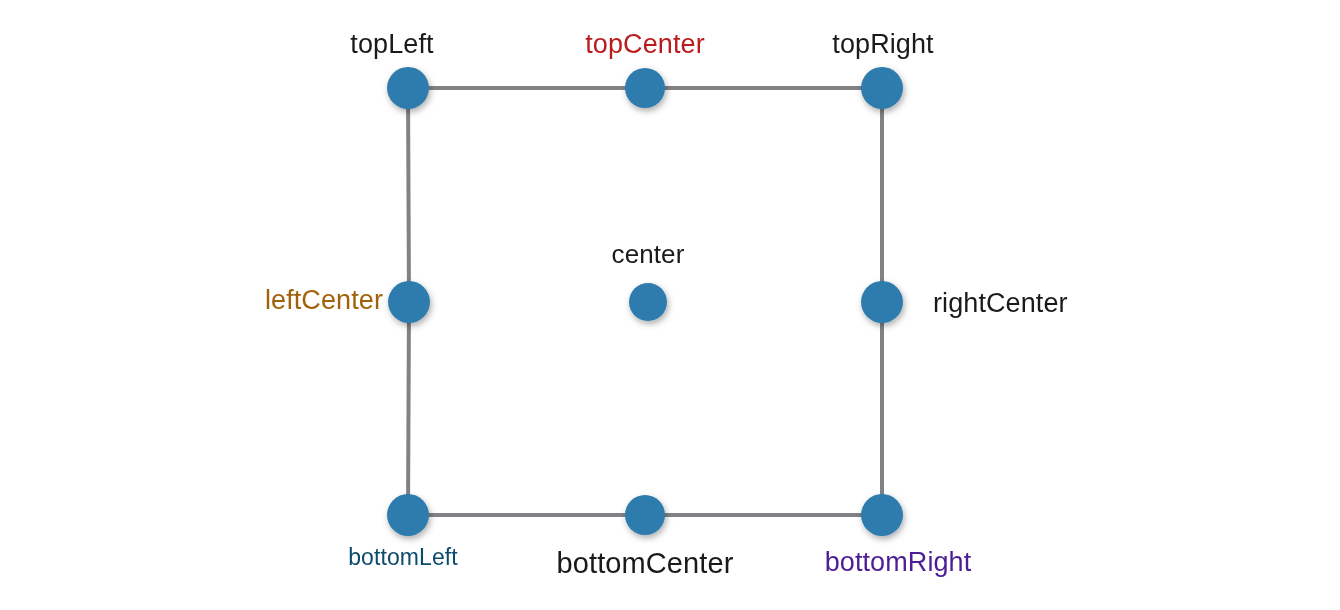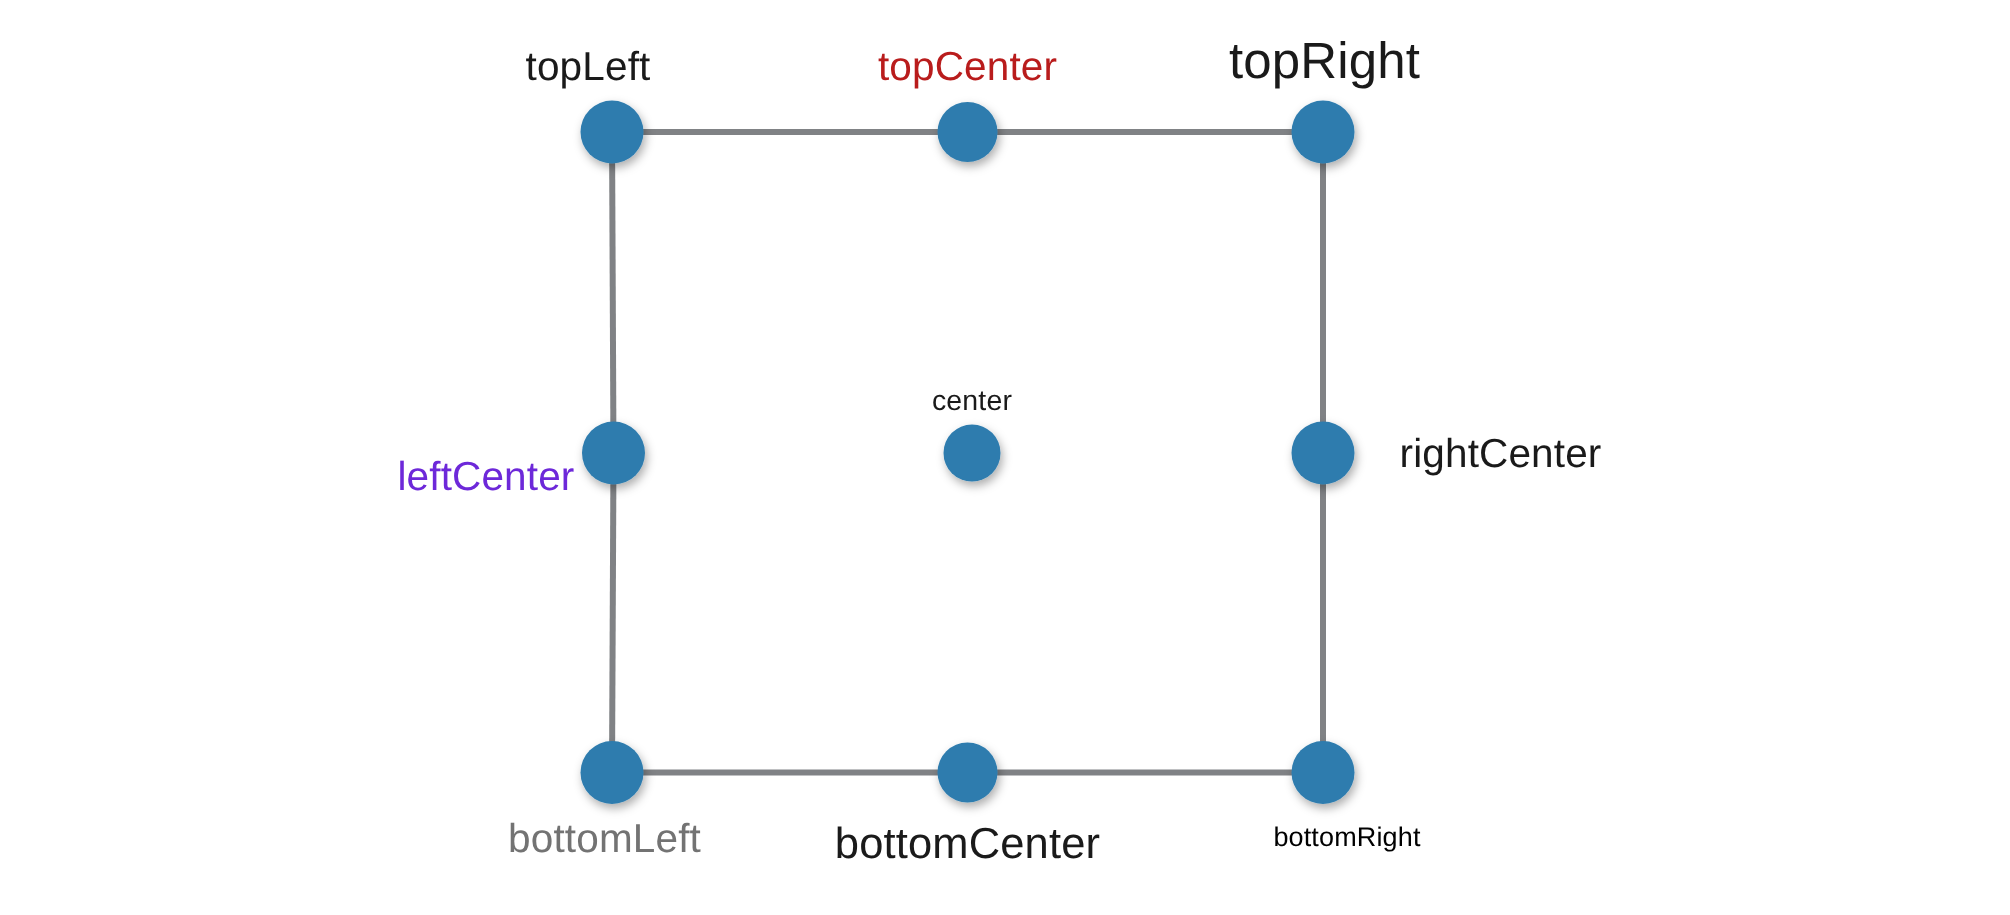--- a/index.html
+++ b/index.html
@@ -88,22 +88,22 @@
         <circle class="node-circle" cx="882" cy="302" r="21" fill="#2e7cae" filter="url(#node-shadow)"></circle>
         <circle class="node-circle" cx="408" cy="515" r="21" fill="#2e7cae" filter="url(#node-shadow)"></circle>
         <circle class="node-circle" cx="645" cy="515" r="20" fill="#2e7cae" filter="url(#node-shadow)"></circle>
         <circle class="node-circle" cx="882" cy="515" r="21" fill="#2e7cae" filter="url(#node-shadow)"></circle>
       </g>
   </svg>
 
   <div id="labels-layer">
       <div class="node-label label-above" style="left: 392px; top: 58px; color: rgb(26, 26, 26); font-size: 27px;">topLeft</div>
       <div class="node-label label-above" style="left: 645px; top: 58px; color: #b91c1c; font-size: 27px;">topCenter</div>
-      <div class="node-label label-above" style="left: 883px; top: 58px; color: rgb(26, 26, 26); font-size: 34px;">topRight</div>
-      <div class="node-label label-left" style="left: 383px; top: 318px; color: #6d28d9; font-size: 27px;">leftCenter</div>
-      <div class="node-label label-above" style="left: 648px; top: 277px; color: rgb(26, 26, 26); font-size: 19px;">center</div>
+      <div class="node-label label-above" style="left: 883px; top: 58px; color: rgb(26, 26, 26); font-size: 27px;">topRight</div>
+      <div class="node-label label-left" style="left: 383px; top: 300px; color: #a16207; font-size: 27px;">leftCenter</div>
+      <div class="node-label label-above" style="left: 648px; top: 267px; color: rgb(26, 26, 26); font-size: 26px;">center</div>
       <div class="node-label label-right" style="left: 905px; top: 303px; color: rgb(26, 26, 26); font-size: 27px;">rightCenter</div>
-      <div class="node-label label-below" style="left: 403px; top: 546px; color: #737373; font-size: 27px;">bottomLeft</div>
+      <div class="node-label label-below" style="left: 403px; top: 546px; color: #0c4a6e; font-size: 23px;">bottomLeft</div>
       <div class="node-label label-below" style="left: 645px; top: 549px; color: rgb(26, 26, 26); font-size: 29px;">bottomCenter</div>
-      <div class="node-label label-below" style="left: 898px; top: 549px; color: #000000; font-size: 18px;">bottomRight</div>
+      <div class="node-label label-below" style="left: 898px; top: 549px; color: #4c1d95; font-size: 27px;">bottomRight</div>
     </div>
 
 </div>
 
 </body></html>

